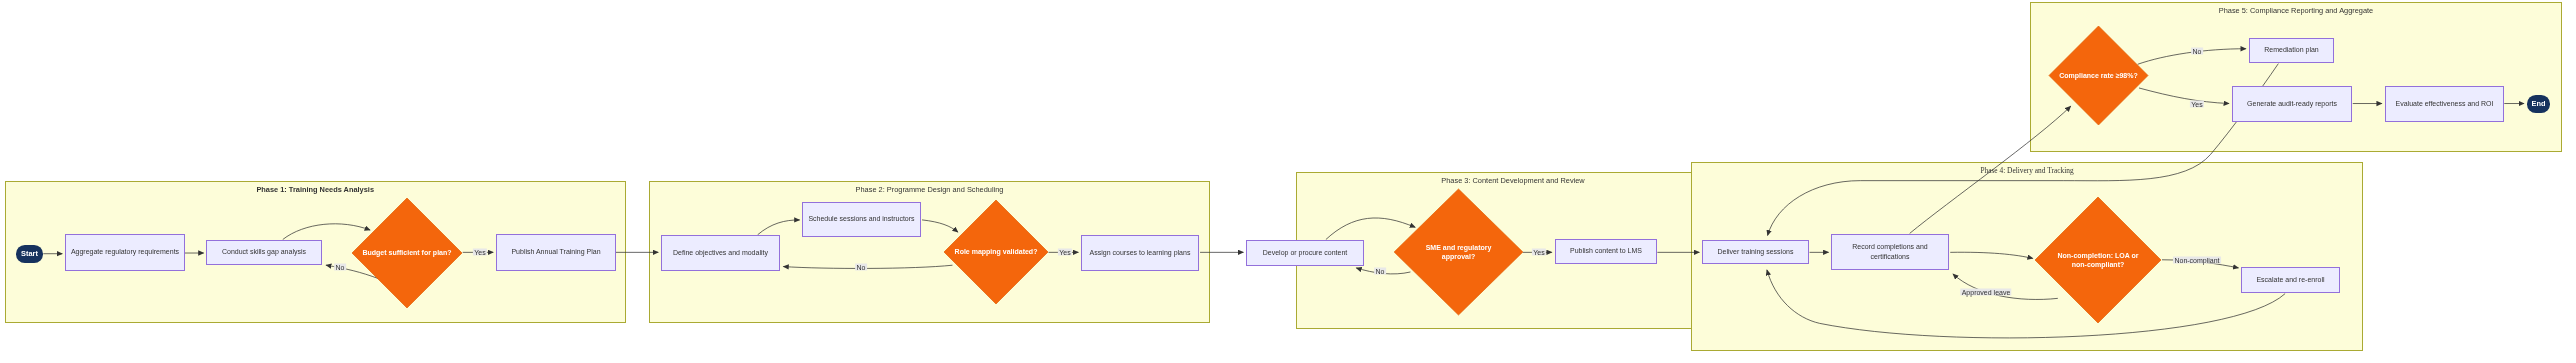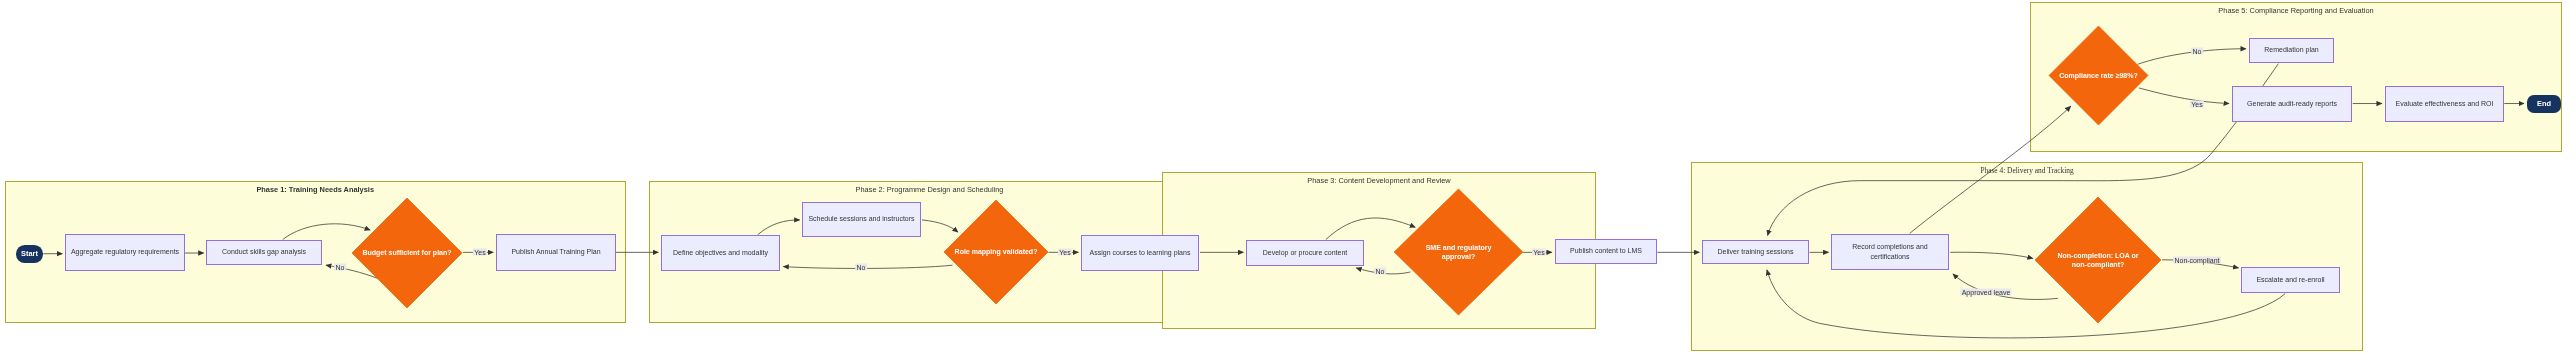--- a/index.html
+++ b/index.html
@@ -47,28 +47,28 @@
 <body>
 
 <div class="stage">
 
   <div class="phase" style="left:4.7px;top:181px;width:621px;height:142px;font-weight:bold;">
     <div class="phase-label">Phase 1: Training Needs Analysis</div>
   </div>
   <div class="phase" style="left:649px;top:181px;width:561px;height:142px;">
     <div class="phase-label">Phase 2: Programme Design and Scheduling</div>
   </div>
-  <div class="phase" style="left:1162px;top:172px;width:434px;height:157px;">
+  <div class="phase" style="left:1296px;top:172px;width:434px;height:157px;">
     <div class="phase-label">Phase 3: Content Development and Review</div>
   </div>
   <div class="phase" style="left:1691px;top:162px;width:672px;height:189px;font-family:Liberation Serif, serif;">
     <div class="phase-label">Phase 4: Delivery and Tracking</div>
   </div>
   <div class="phase" style="left:2030px;top:2px;width:532px;height:150px;">
-    <div class="phase-label">Phase 5: Compliance Reporting and Evaluation</div>
+    <div class="phase-label">Phase 5: Compliance Reporting and Aggregate</div>
   </div>
 
   <svg class="edges" width="2576" height="364" viewBox="0 0 3808 538">
     <defs>
       <marker id="arrow" markerUnits="userSpaceOnUse" markerWidth="10" markerHeight="10" refX="8" refY="4" orient="auto">
         <path d="M0,0 L9,4 L0,8 z" fill="#333333"></path>
       </marker>
     </defs>
     <path class="edge" marker-end="url(#arrow)" d="M64,375 L92,375"></path>
     <path class="edge" marker-end="url(#arrow)" d="M273,374 L301,374"></path>
@@ -94,21 +94,21 @@
     <path class="edge" marker-end="url(#arrow)" d="M3160,95 C3200,81 3260,72 3320,72"></path>
     <path class="edge" marker-end="url(#arrow)" d="M3162,130 C3210,143 3250,151 3295,153"></path>
     <path class="edge" marker-end="url(#arrow)" d="M3478,153 L3521,153"></path>
     <path class="edge" marker-end="url(#arrow)" d="M3702,153 L3731,153"></path>
     <path class="edge" marker-end="url(#arrow)" d="M3368,94 C3340,135 3300,190 3268,228 C3230,272 3140,267 3050,267 L2750,267 C2680,267 2626,302 2613,348"></path>
   </svg>
 
   <div class="terminal" style="left:16px;top:245px;width:27px;height:17.6px;">
     <span>Start</span>
   </div>
-  <div class="terminal" style="left:2527px;top:95px;width:34px;height:17.6px;border-radius:7px;">
+  <div class="terminal" style="left:2527px;top:95px;width:23px;height:17.6px;">
     <span>End</span>
   </div>
 
   <div class="node" style="left:65px;top:234px;width:120px;height:37px;">
     <span>Aggregate regulatory requirements</span>
   </div>
   <div class="node" style="left:206px;top:240px;width:116px;height:25px;">
     <span>Conduct skills gap analysis</span>
   </div>
   <div class="node" style="left:496px;top:234px;width:120px;height:37px;">

